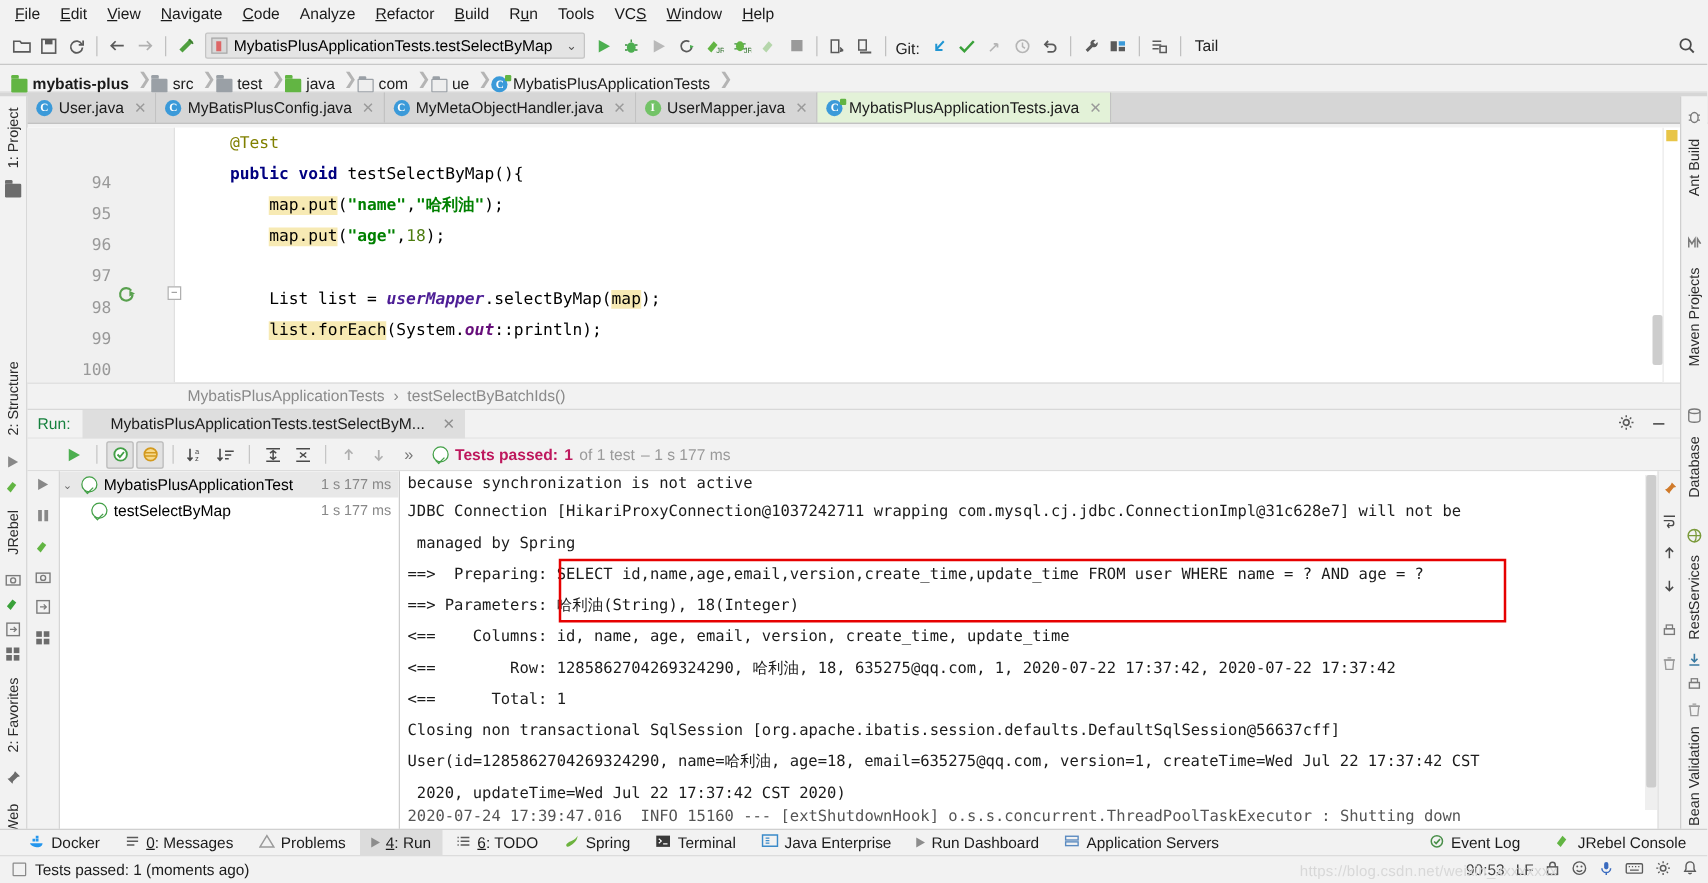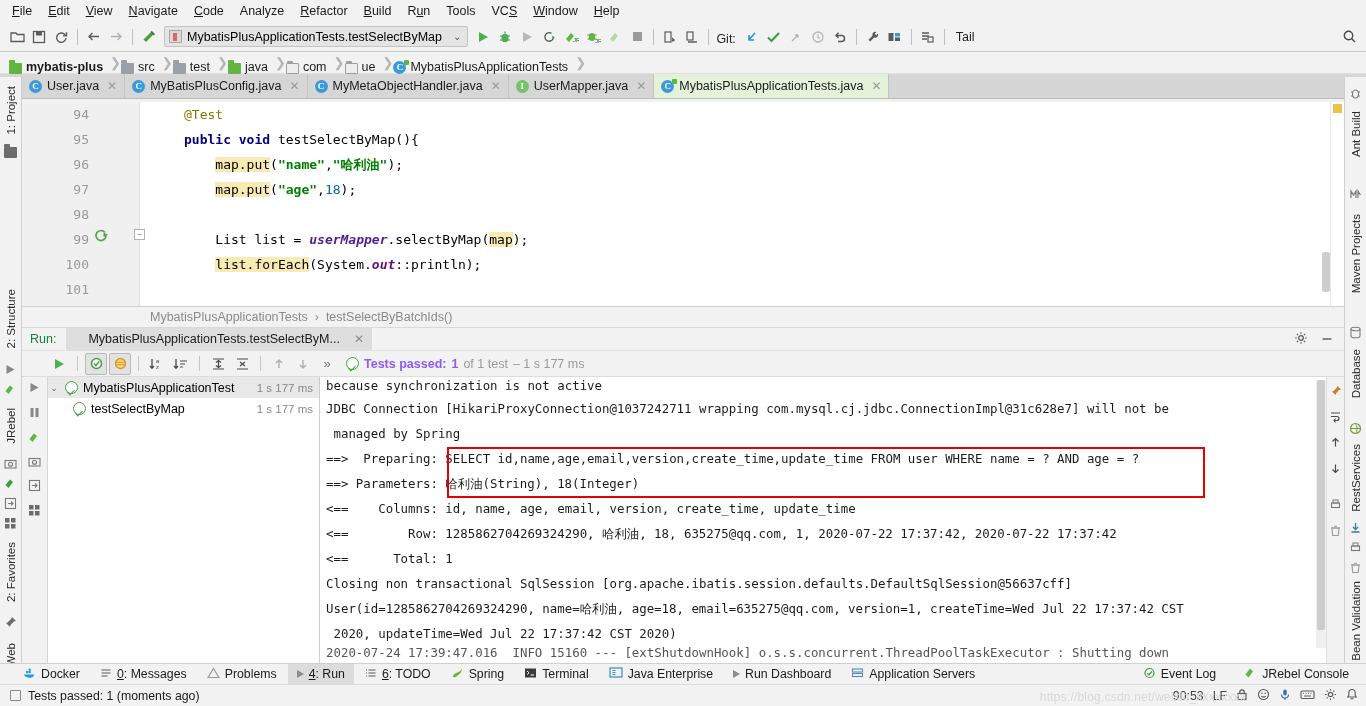--- a/index.html
+++ b/index.html
@@ -142,25 +142,25 @@
   .codearea {
     position: absolute; left: 118px; right: 0; top: 0; bottom: 0;
     font-family: "DejaVu Sans Mono", monospace; font-size: 13px;
   }
   .line { height: 25px; line-height: 25px; white-space: pre; }
   .lnum {
     position: absolute; right: 0; width: 100%;
     height: 25px; line-height: 25px; text-align: left;
     font-family: "DejaVu Sans Mono", monospace; font-size: 13px; color: #999;
   }
-  .ln-n { position: absolute; left: 27px; width: 40px; text-align: right; }
+  .ln-n { position: absolute; left: 27px; width: 40px; text-align: right; margin-top: 32px; }
   .kw { color: #000080; font-weight: bold; }
   .anno { color: #808000; }
   .str { color: #008000; font-weight: bold; }
-  .num { color: #0369a1; }
+  .num { color: #4d7c0f; }
   .fld { color: #4c1d95; font-weight: bold; font-style: italic; }
   .ital { color: #660e7a; font-weight: bold; font-style: italic; }
   .hl { background: #f7eab4; }
   .code-gutter-right {
     position: absolute; right: 0; top: 0; bottom: 0; width: 14px;
     background: #fff; border-left: 1px solid #eaeaea;
   }
   .warn-mark { position: absolute; right: 2px; top: 2px; width: 9px; height: 9px; background: #e8c547; }
 
   
@@ -186,21 +186,21 @@
   .hdr-gear { margin-left: auto; display: flex; gap: 12px; padding-right: 10px; color: #555; }
 
   .run-toolbar {
     position: absolute; left: 22px; right: 22px; top: 351px; height: 26px;
     background: #f2f2f2; display: flex; align-items: center; gap: 2px;
     padding-left: 26px; border-bottom: 1px solid #dcdcdc;
   }
   .rt-ico { width: 22px; height: 22px; display: flex; align-items: center; justify-content: center; color: #555; flex:none;}
   .rt-sep { width: 1px; height: 15px; background: #c6c6c6; margin: 0 5px; flex:none; }
   .tests-passed { font-size: 12.5px; margin-left: 6px; display: flex; align-items: center; gap: 5px; }
-  .tp-strong { font-weight: bold; color: #8b5cf6; }
+  .tp-strong { font-weight: bold; color: #be185d; }
   .tp-dim { color: #9a9a9a; }
 
   .run-left-strip {
     position: absolute; left: 22px; top: 377px; width: 26px; bottom: 35px;
     background: #f2f2f2; border-right: 1px solid #d6d6d6;
     display: flex; flex-direction: column; align-items: center; padding-top: 4px; gap: 9px;
   }
   .tree-pane {
     position: absolute; left: 48px; top: 377px; width: 272px; bottom: 35px;
     background: #ffffff; border-right: 1px solid #cdcdcd; overflow: hidden;

